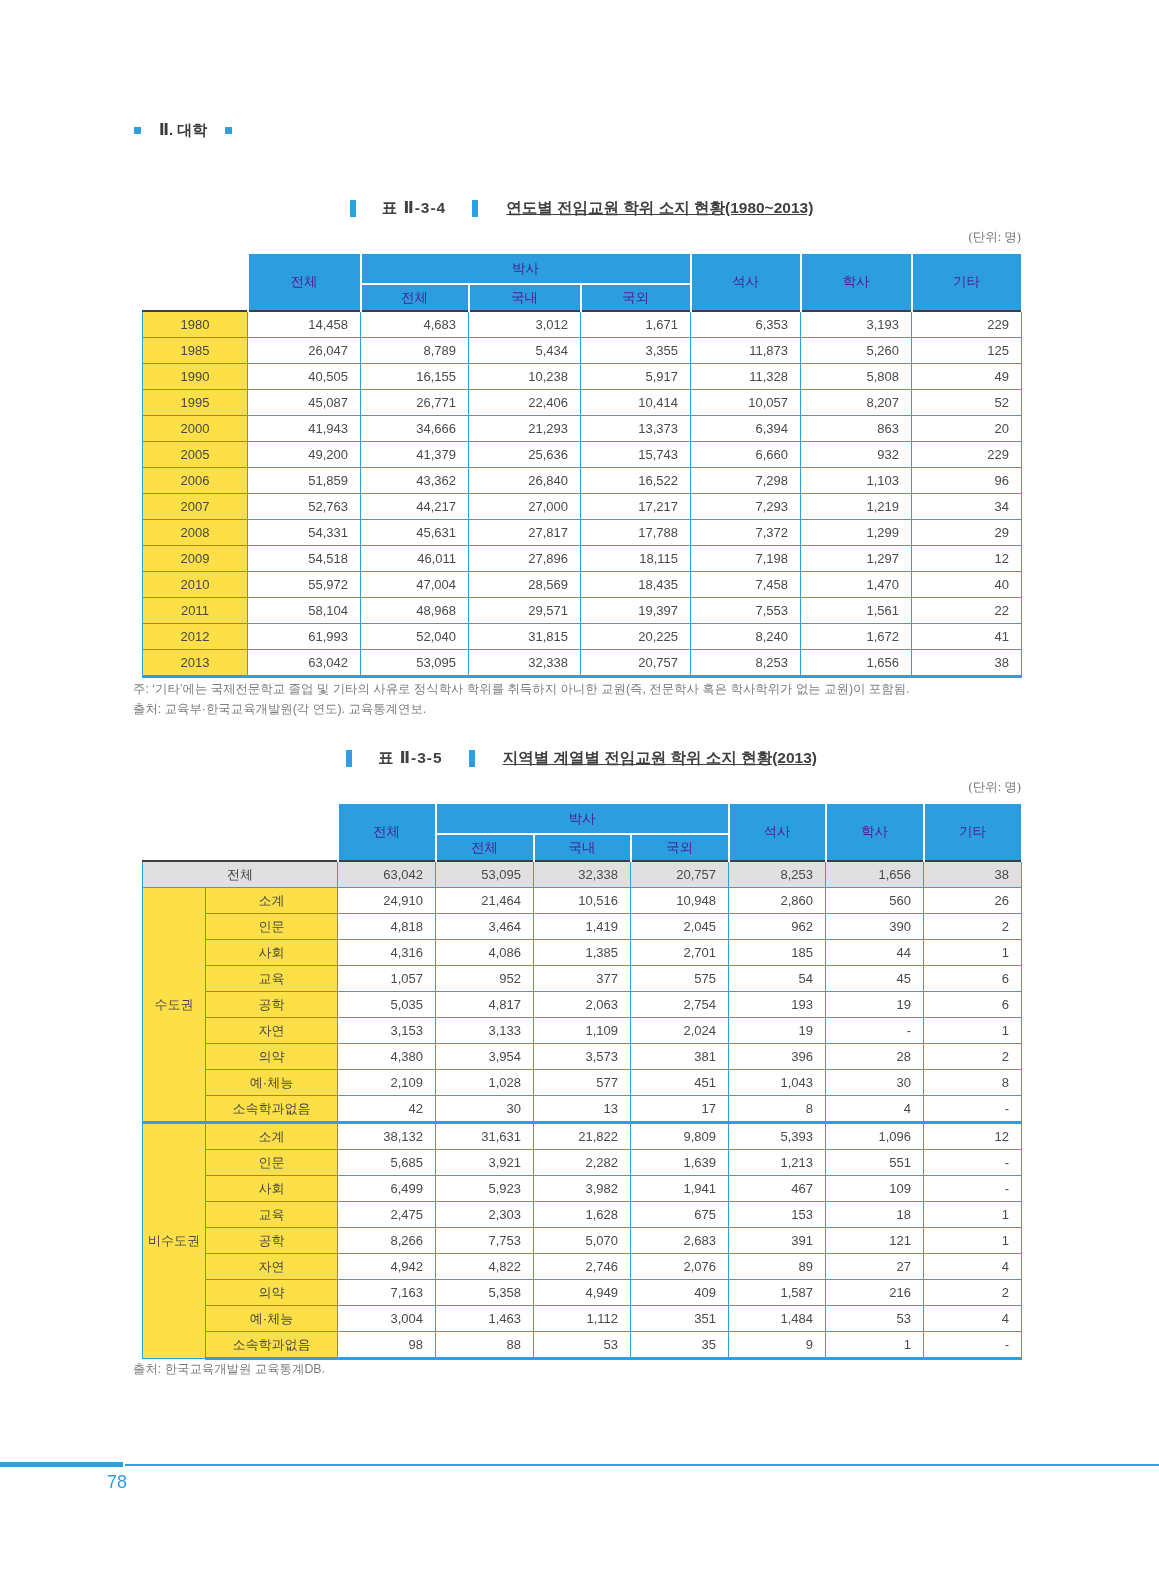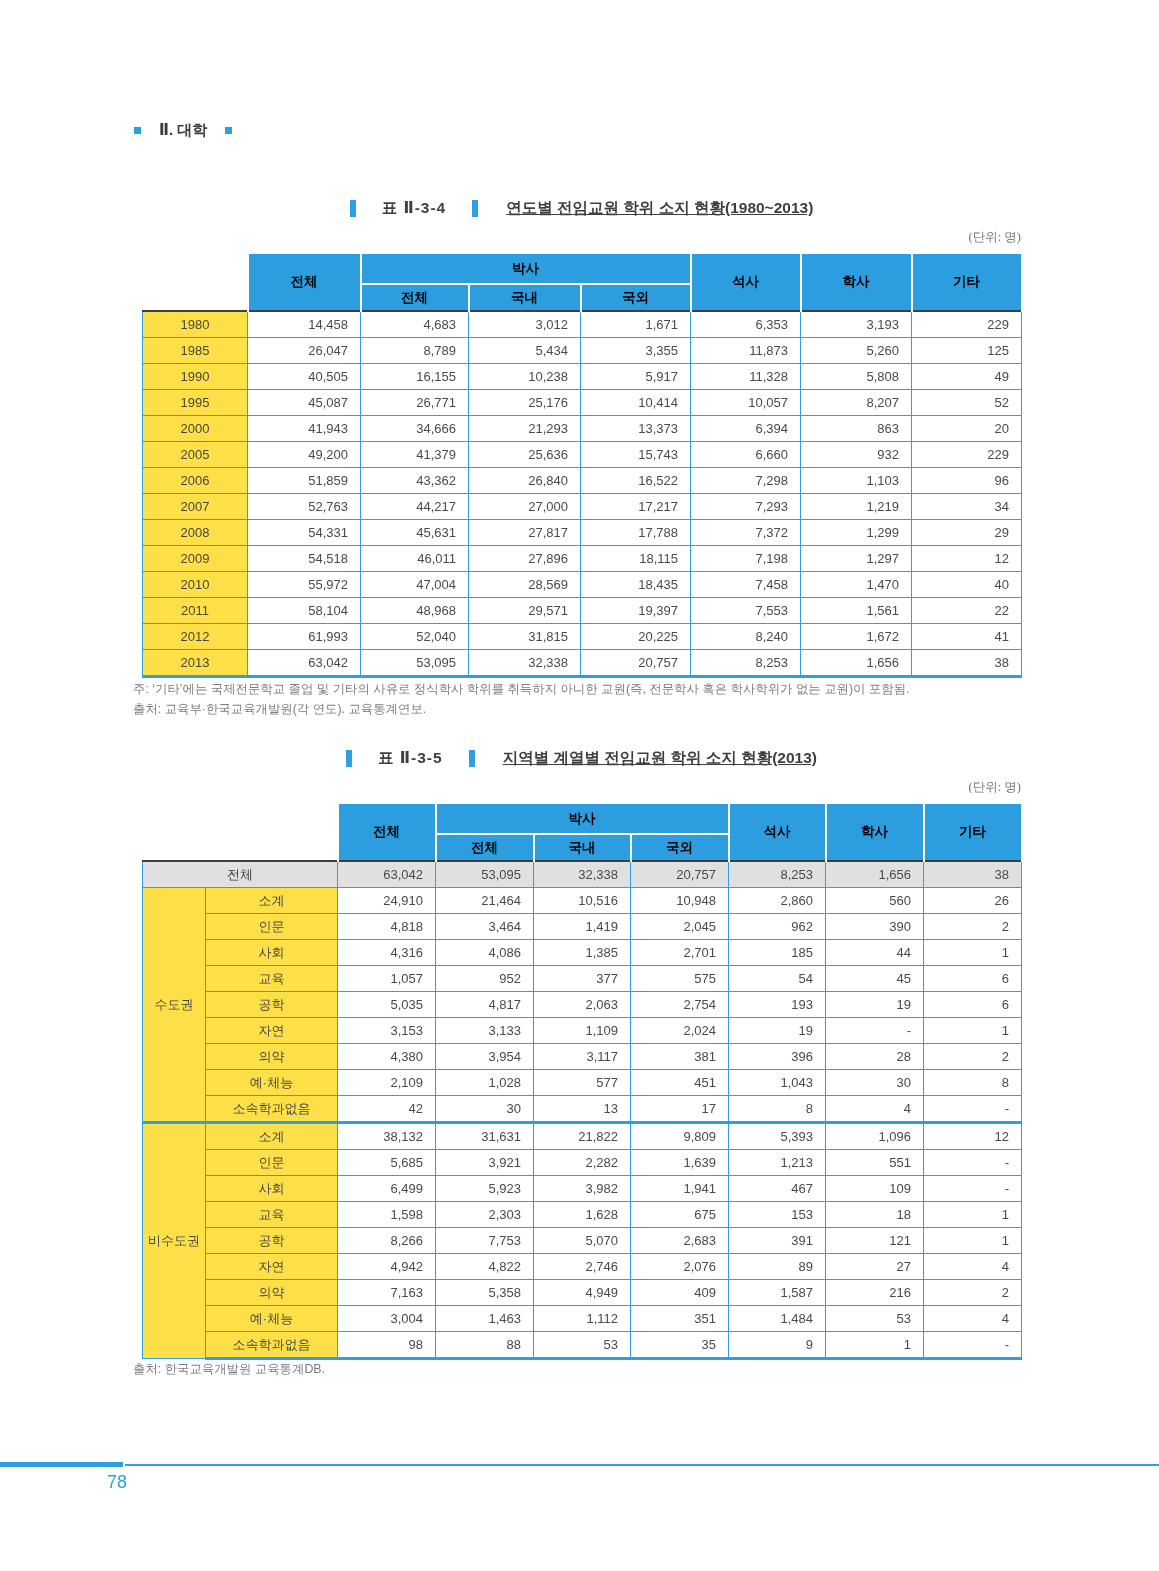--- a/index.html
+++ b/index.html
@@ -18,21 +18,21 @@
   .tbl-title .tlabel{margin:0 26px;letter-spacing:1px;}
   .tbl-title .ttext{margin-left:28px;text-decoration:underline;}
   .t1-title{top:198px}.t2-title{top:748px}
 
   .unit{position:absolute;left:142px;width:879px;text-align:right;font-size:12.5px;color:#757575;font-family:Liberation Serif, serif;}
   .t1-unit{top:229px}.t2-unit{top:779px}
 
   
   table{position:absolute;left:142px;border-collapse:collapse;table-layout:fixed;width:879px;}
   #t1{top:252px}#t2{top:802px}
-  thead th{background:#2C9EE0;color:#000000;font-weight:bold;font-size:13.5px;
+  thead th{background:#2C9EE0;color:#4c1d95;font-weight:normal;font-size:13.5px;
            border:2px solid #fff;border-bottom:none;padding:0;margin-left:12px;}
   thead tr:first-child{height:31px}
   thead tr:last-child{height:27px}
   thead th.blank{background:transparent;border:none;}
   tbody td{border:1px solid #2E9FE0;height:25px;font-size:13px;color:#4a4a4a;
            text-align:right;padding:0 12px 0 2px;white-space:nowrap;}
   tbody td.lab{background:#fde047;text-align:center;padding:0;color:#474747;}
   tbody td.total{background:#E0E0E0;}
   tbody td.total-lab{background:#E0E0E0;text-align:center;padding:0;color:#3f3f3f;}
   tbody tr.first td{border-top:2px solid #3F3F3F;}
@@ -121,21 +121,21 @@
           <td class="num">10,238</td>
           <td class="num">5,917</td>
           <td class="num">11,328</td>
           <td class="num">5,808</td>
           <td class="num">49</td>
         </tr>
         <tr>
           <td class="lab">1995</td>
           <td class="num">45,087</td>
           <td class="num">26,771</td>
-          <td class="num">25,176</td>
+          <td class="num">22,406</td>
           <td class="num">10,414</td>
           <td class="num">10,057</td>
           <td class="num">8,207</td>
           <td class="num">52</td>
         </tr>
         <tr>
           <td class="lab">2000</td>
           <td class="num">41,943</td>
           <td class="num">34,666</td>
           <td class="num">21,293</td>
@@ -346,21 +346,21 @@
           <td class="num">1,109</td>
           <td class="num">2,024</td>
           <td class="num">19</td>
           <td class="num">-</td>
           <td class="num">1</td>
         </tr>
         <tr>
           <td class="lab">의약</td>
           <td class="num">4,380</td>
           <td class="num">3,954</td>
-          <td class="num">3,117</td>
+          <td class="num">3,573</td>
           <td class="num">381</td>
           <td class="num">396</td>
           <td class="num">28</td>
           <td class="num">2</td>
         </tr>
         <tr>
           <td class="lab">예·체능</td>
           <td class="num">2,109</td>
           <td class="num">1,028</td>
           <td class="num">577</td>
@@ -405,21 +405,21 @@
           <td class="num">6,499</td>
           <td class="num">5,923</td>
           <td class="num">3,982</td>
           <td class="num">1,941</td>
           <td class="num">467</td>
           <td class="num">109</td>
           <td class="num">-</td>
         </tr>
         <tr>
           <td class="lab">교육</td>
-          <td class="num">1,598</td>
+          <td class="num">2,475</td>
           <td class="num">2,303</td>
           <td class="num">1,628</td>
           <td class="num">675</td>
           <td class="num">153</td>
           <td class="num">18</td>
           <td class="num">1</td>
         </tr>
         <tr>
           <td class="lab">공학</td>
           <td class="num">8,266</td>

